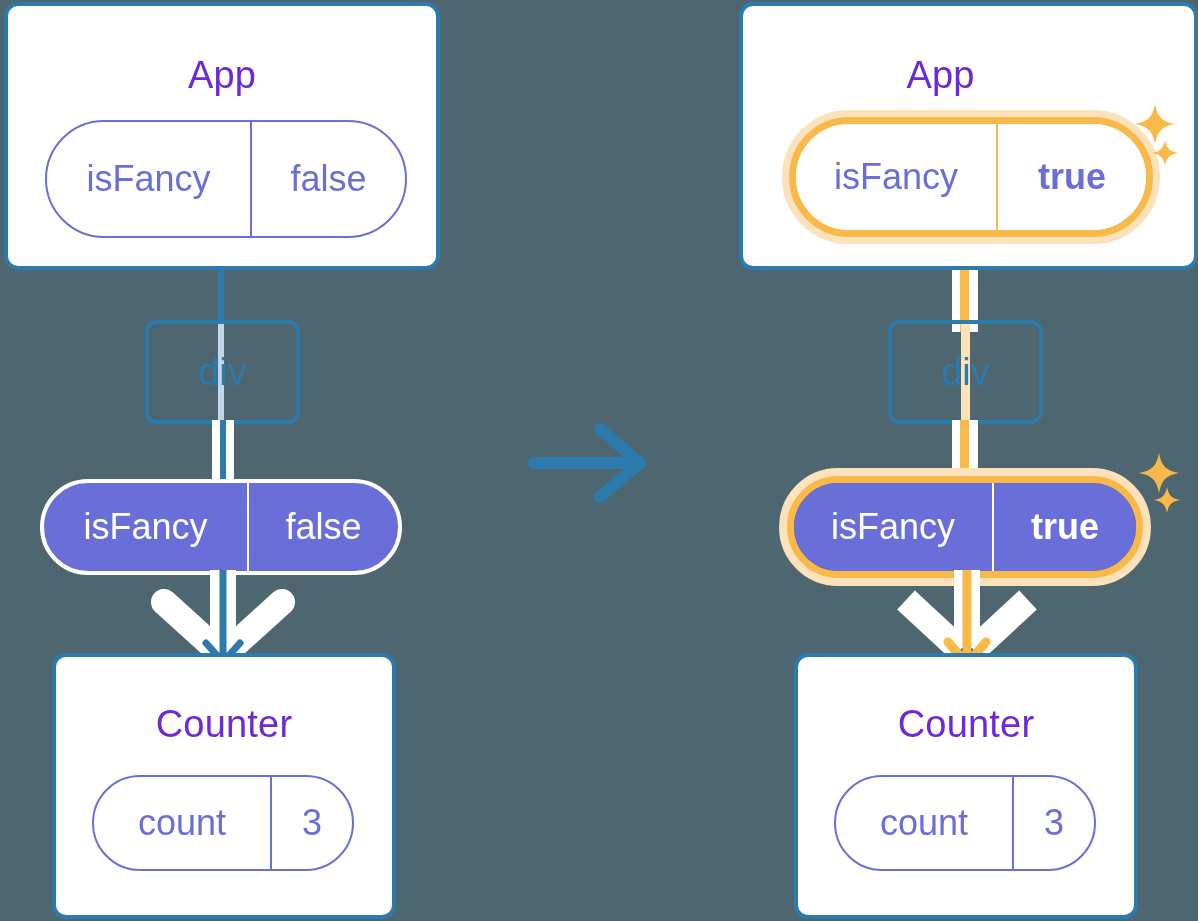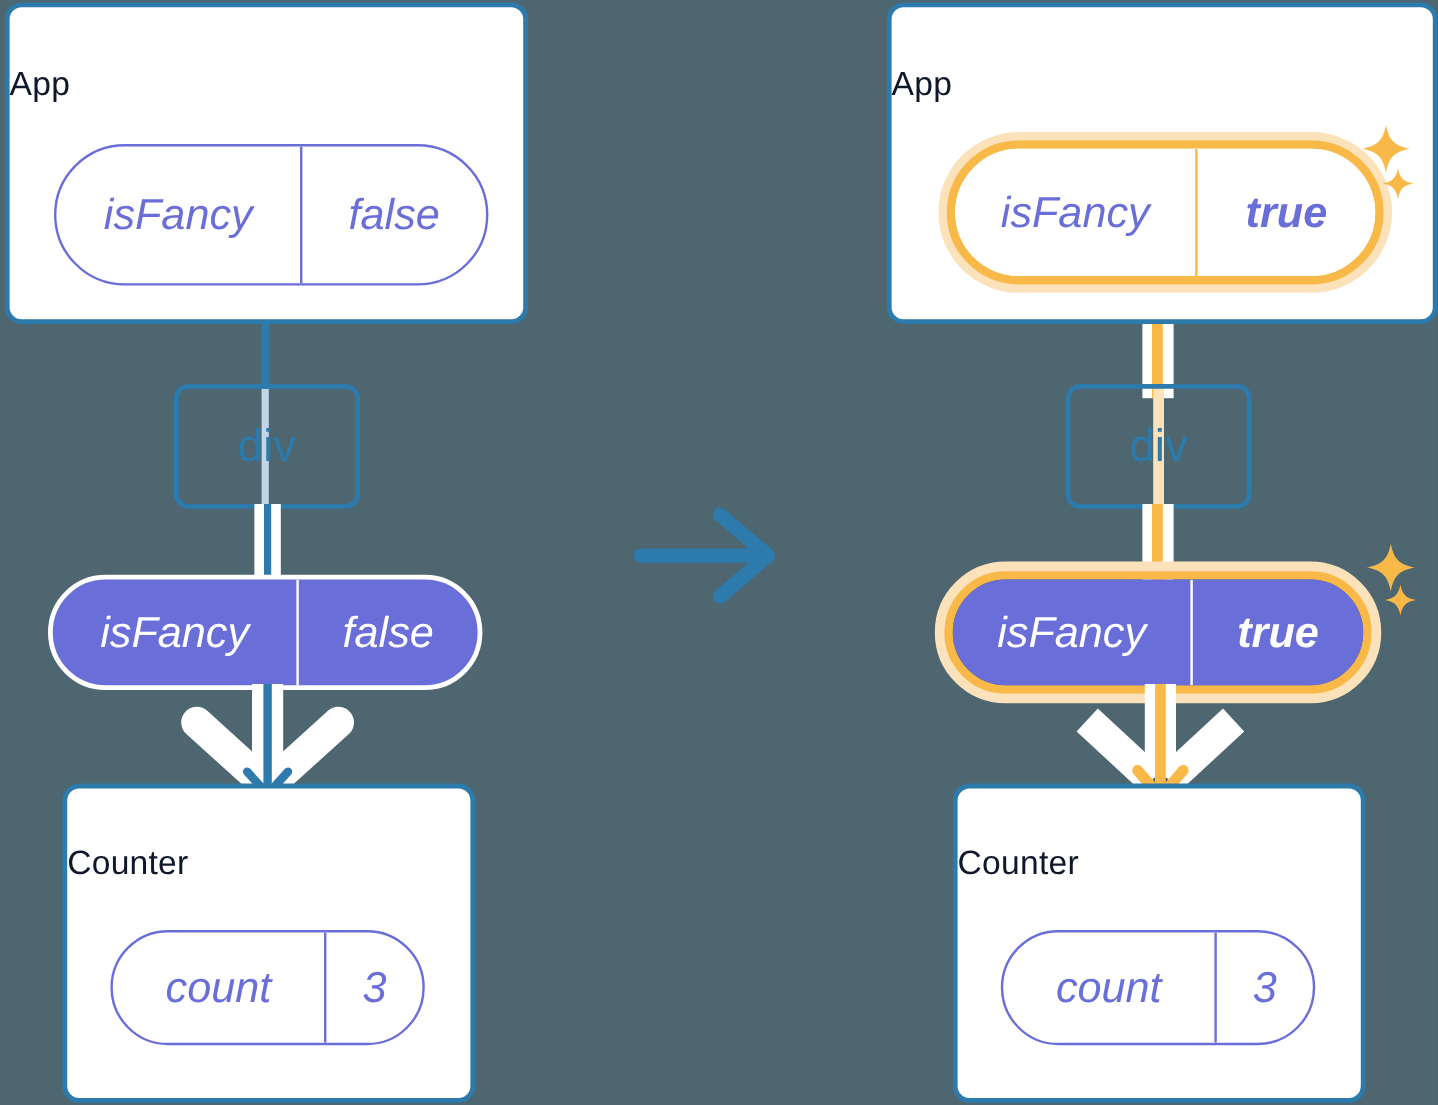--- a/index.html
+++ b/index.html
@@ -25,22 +25,23 @@
     position: absolute;
     background: #ffffff;
     border: 4px solid #2d7aad;
     border-radius: 14px;
     box-sizing: border-box;
   }
   .comp-title {
     position: absolute;
     left: 0;
     right: 0;
-    color: #0f172a;
-    font-size: 28px;
+    text-align: center;
+    color: #6d28d9;
+    font-size: 38px;
     font-weight: 400;
     letter-spacing: 0.2px;
     white-space: nowrap;
   }
 
   
   .pill {
     position: absolute;
     box-sizing: border-box;
     display: flex;
@@ -64,21 +65,20 @@
   .pill-filled .pill-val { color: #ffffff; }
   .pill-filled .pill-div { background: #ffffff; }
 
   .pill-key, .pill-val {
     display: flex;
     align-items: center;
     justify-content: center;
     font-size: 36px;
     font-weight: 400;
     white-space: nowrap;
-    font-style: italic;
   }
   .pill-div {
     width: 2px;
     flex: 0 0 2px;
   }
   .bold-val { font-weight: 700; }
 
   
   .hl-ring {
     position: absolute;

